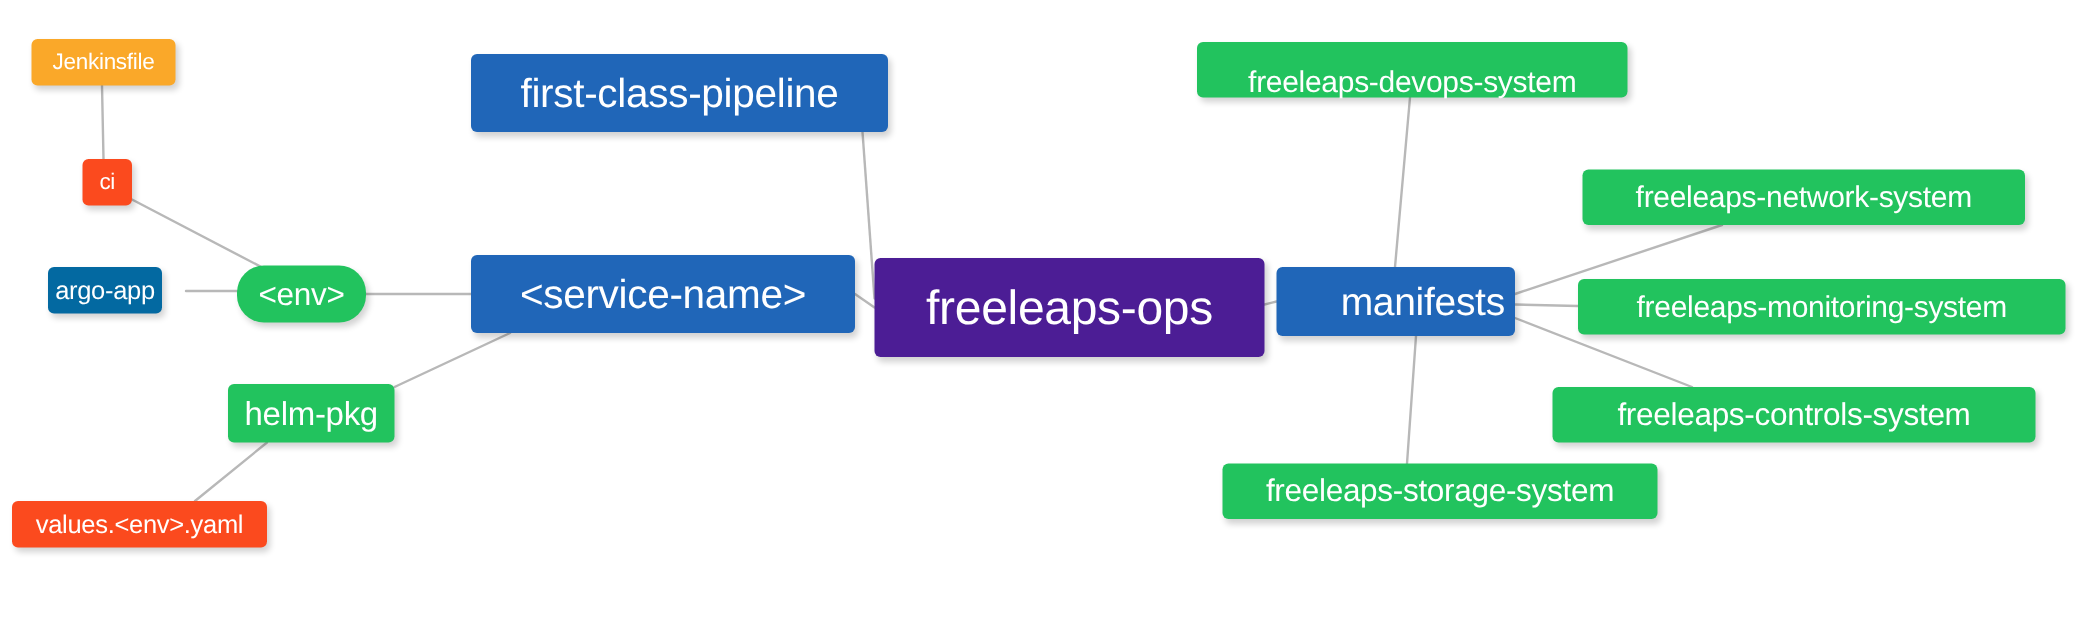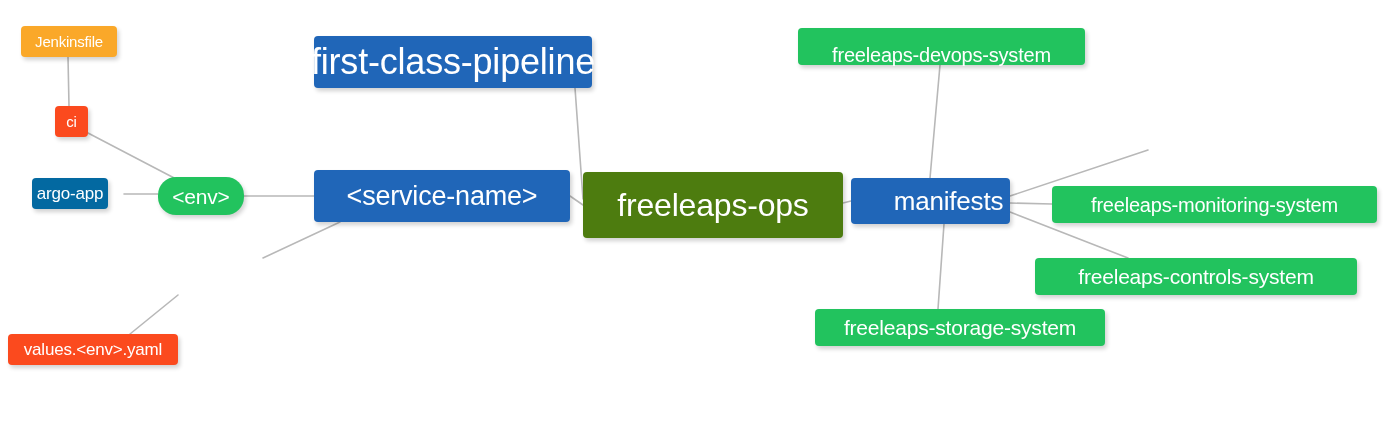--- a/index.html
+++ b/index.html
@@ -51,37 +51,43 @@
       <line x1="178" y1="180" x2="88" y2="133" stroke="#b8b8b8" stroke-width="1.6" stroke-linecap="round"></line>
       <line x1="158" y1="194" x2="124" y2="194" stroke="#b8b8b8" stroke-width="1.6" stroke-linecap="round"></line>
       <line x1="69" y1="106" x2="68" y2="57" stroke="#b8b8b8" stroke-width="1.6" stroke-linecap="round"></line>
       <line x1="178" y1="295" x2="130" y2="334" stroke="#b8b8b8" stroke-width="1.6" stroke-linecap="round"></line>
       <line x1="930" y1="178" x2="940" y2="65" stroke="#b8b8b8" stroke-width="1.6" stroke-linecap="round"></line>
       <line x1="1010" y1="196" x2="1148" y2="150" stroke="#b8b8b8" stroke-width="1.6" stroke-linecap="round"></line>
       <line x1="1010" y1="203" x2="1052" y2="204" stroke="#b8b8b8" stroke-width="1.6" stroke-linecap="round"></line>
       <line x1="1010" y1="212" x2="1128" y2="258" stroke="#b8b8b8" stroke-width="1.6" stroke-linecap="round"></line>
       <line x1="944" y1="224" x2="938" y2="309" stroke="#b8b8b8" stroke-width="1.6" stroke-linecap="round"></line>
     </svg>
-<div class="node" style="left: 583px; top: 172px; width: 260px; height: 66px; background: #4d7c0f; font-size: 32px;">
+<div class="node" style="left: 583px; top: 172px; width: 260px; height: 66px; background: #4c1d95; font-size: 32px;">
       <span class="node-label">freeleaps-ops</span>
     </div>
-    <div class="node" style="left: 314px; top: 36px; width: 278px; height: 52px; background: rgb(32, 102, 184); font-size: 36px;">
+    <div class="node" style="left: 314px; top: 36px; width: 278px; height: 52px; background: rgb(32, 102, 184); font-size: 27px;">
       <span class="node-label">first-class-pipeline</span>
     </div>
     <div class="node" style="left: 314px; top: 170px; width: 256px; height: 52px; background: rgb(32, 102, 184); font-size: 27px;">
       <span class="node-label">&lt;service-name&gt;</span>
     </div>
     <div class="node" style="left: 851px; top: 178px; width: 159px; height: 46px; background: rgb(32, 102, 184); font-size: 26px; padding-left: 36px;">
       <span class="node-label">manifests</span>
     </div>
     <div class="node" style="left: 158px; top: 177px; width: 86px; height: 38px; background: rgb(34, 195, 94); font-size: 21px; border-radius: 18px;">
       <span class="node-label">&lt;env&gt;</span>
     </div>
+    <div class="node" style="left: 152px; top: 256px; width: 111px; height: 39px; background: rgb(34, 195, 94); font-size: 22px;">
+      <span class="node-label">helm-pkg</span>
+    </div>
     <div class="node" style="left: 798px; top: 28px; width: 287px; height: 37px; background: rgb(34, 195, 94); font-size: 20px; align-items: flex-end;">
       <span class="node-label">freeleaps-devops-system</span>
+    </div>
+    <div class="node" style="left: 1055px; top: 113px; width: 295px; height: 37px; background: rgb(34, 195, 94); font-size: 20px;">
+      <span class="node-label">freeleaps-network-system</span>
     </div>
     <div class="node" style="left: 1052px; top: 186px; width: 325px; height: 37px; background: rgb(34, 195, 94); font-size: 20px;">
       <span class="node-label">freeleaps-monitoring-system</span>
     </div>
     <div class="node" style="left: 1035px; top: 258px; width: 322px; height: 37px; background: rgb(34, 195, 94); font-size: 21px;">
       <span class="node-label">freeleaps-controls-system</span>
     </div>
     <div class="node" style="left: 815px; top: 309px; width: 290px; height: 37px; background: rgb(34, 195, 94); font-size: 21px;">
       <span class="node-label">freeleaps-storage-system</span>
     </div>

